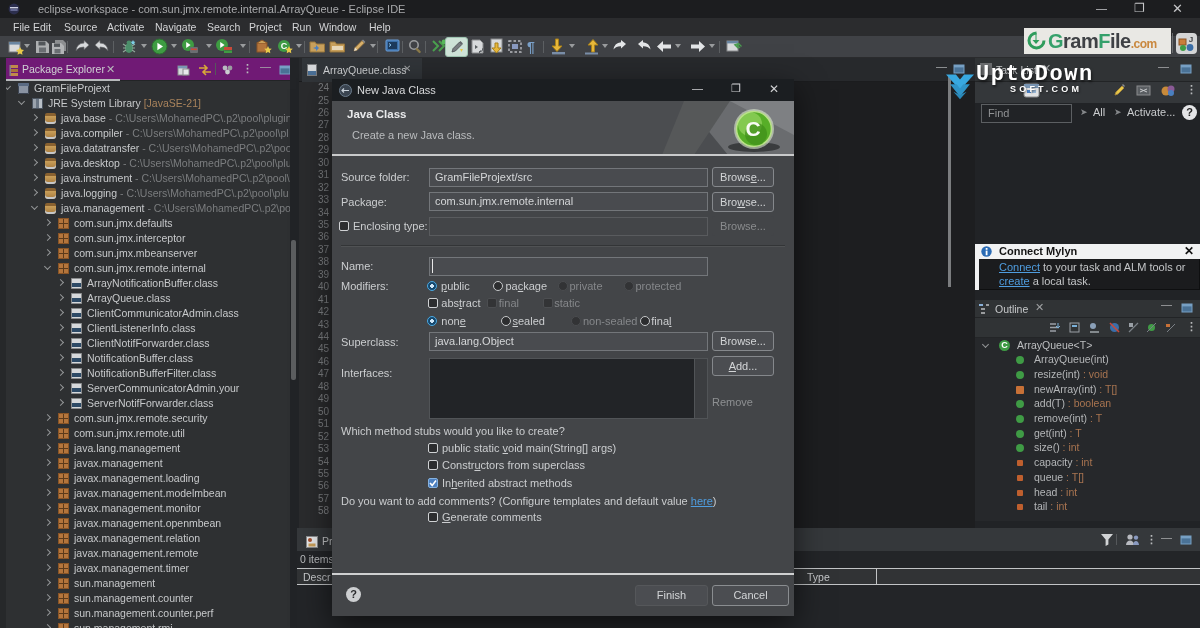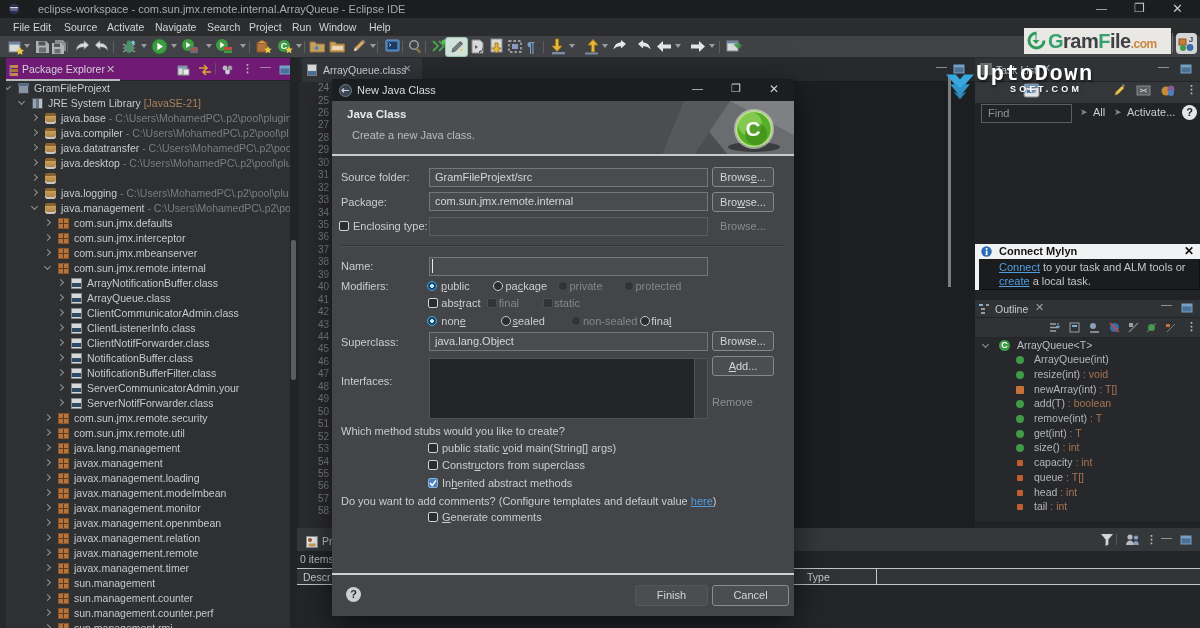--- a/index.html
+++ b/index.html
@@ -294,20 +294,21 @@
       <span class="lbl" style="left:61px">java.datatransfer<span class="gray"> - C:\Users\MohamedPC\.p2\pool</span></span>
     </div>
 <div class="tr">
       <span class="chr" style="left:32px"></span>
       <span class="ti i-jar" style="left:45px"></span>
       <span class="lbl" style="left:61px">java.desktop<span class="gray"> - C:\Users\MohamedPC\.p2\pool\plu</span></span>
     </div>
 <div class="tr">
       <span class="chr" style="left:32px"></span>
       <span class="ti i-jar" style="left:45px"></span>
+      <span class="lbl" style="left:61px">java.instrument<span class="gray"> - C:\Users\MohamedPC\.p2\pool\</span></span>
     </div>
 <div class="tr">
       <span class="chr" style="left:32px"></span>
       <span class="ti i-jar" style="left:45px"></span>
       <span class="lbl" style="left:61px">java.logging<span class="gray"> - C:\Users\MohamedPC\.p2\pool\plu</span></span>
     </div>
 <div class="tr">
       <span class="chd" style="left:32px"></span>
       <span class="ti i-jar" style="left:45px"></span>
       <span class="lbl" style="left:61px">java.management<span class="gray"> - C:\Users\MohamedPC\.p2\poo</span></span>
@@ -724,21 +725,21 @@
       </svg>
     </div>
 <span class="abs" style="left:347px;top:108px;color:#e9eaec;font-weight:bold;font-size:11.5px;z-index:42">Java Class</span>
 <span class="abs" style="left:352px;top:129px;color:#babcbe;z-index:42">Create a new Java class.</span>
 <div class="abs" style="left:332px;top:154px;width:462px;height:2px;background:#c9cacb;z-index:42"></div>
 <span class="dtext" style="left:341px;top:171px;z-index:42">Source folder:</span>
 <span class="dtext" style="left:341px;top:195.5px;z-index:42">Package:</span>
 <span class="dtext" style="left:341px;top:259.5px;z-index:42">Name:</span>
 <span class="dtext" style="left:341px;top:280px;z-index:42">Modifiers:</span>
 <span class="dtext" style="left:341px;top:335.5px;z-index:42">Superclass:</span>
-<span class="dtext" style="left:341px;top:375px;z-index:42">Interfaces:</span>
+<span class="dtext" style="left:341px;top:367px;z-index:42">Interfaces:</span>
 <span class="cb" style="left:339px;top:221px;z-index:42"></span>
 <span class="dtext" style="left:353px;top:220px;z-index:42">Enclosing type:</span>
 <div class="fld" style="left:429px;top:167.5px;width:279px;z-index:42">GramFileProjext/src</div>
 <div class="fld" style="left:429px;top:192px;width:279px;z-index:42">com.sun.jmx.remote.internal</div>
 <div class="fld" style="left:429px;top:216.5px;width:279px;border-color:#595b5e;background:#434548;z-index:42"></div>
 <div class="abs" style="left:341px;top:245px;width:444px;height:1px;background:#333537;z-index:42"></div>
 <div class="abs" style="left:341px;top:246px;width:444px;height:1px;background:#505254;z-index:42"></div>
 <div class="fld" style="left:429px;top:256.5px;width:279px;z-index:42"></div>
 <div class="abs" style="left:432px;top:259px;width:1px;height:14px;background:#e8e8e8;z-index:43"></div>
 <span class="rad sel" style="left:427px;top:280.5px;z-index:42"></span>

